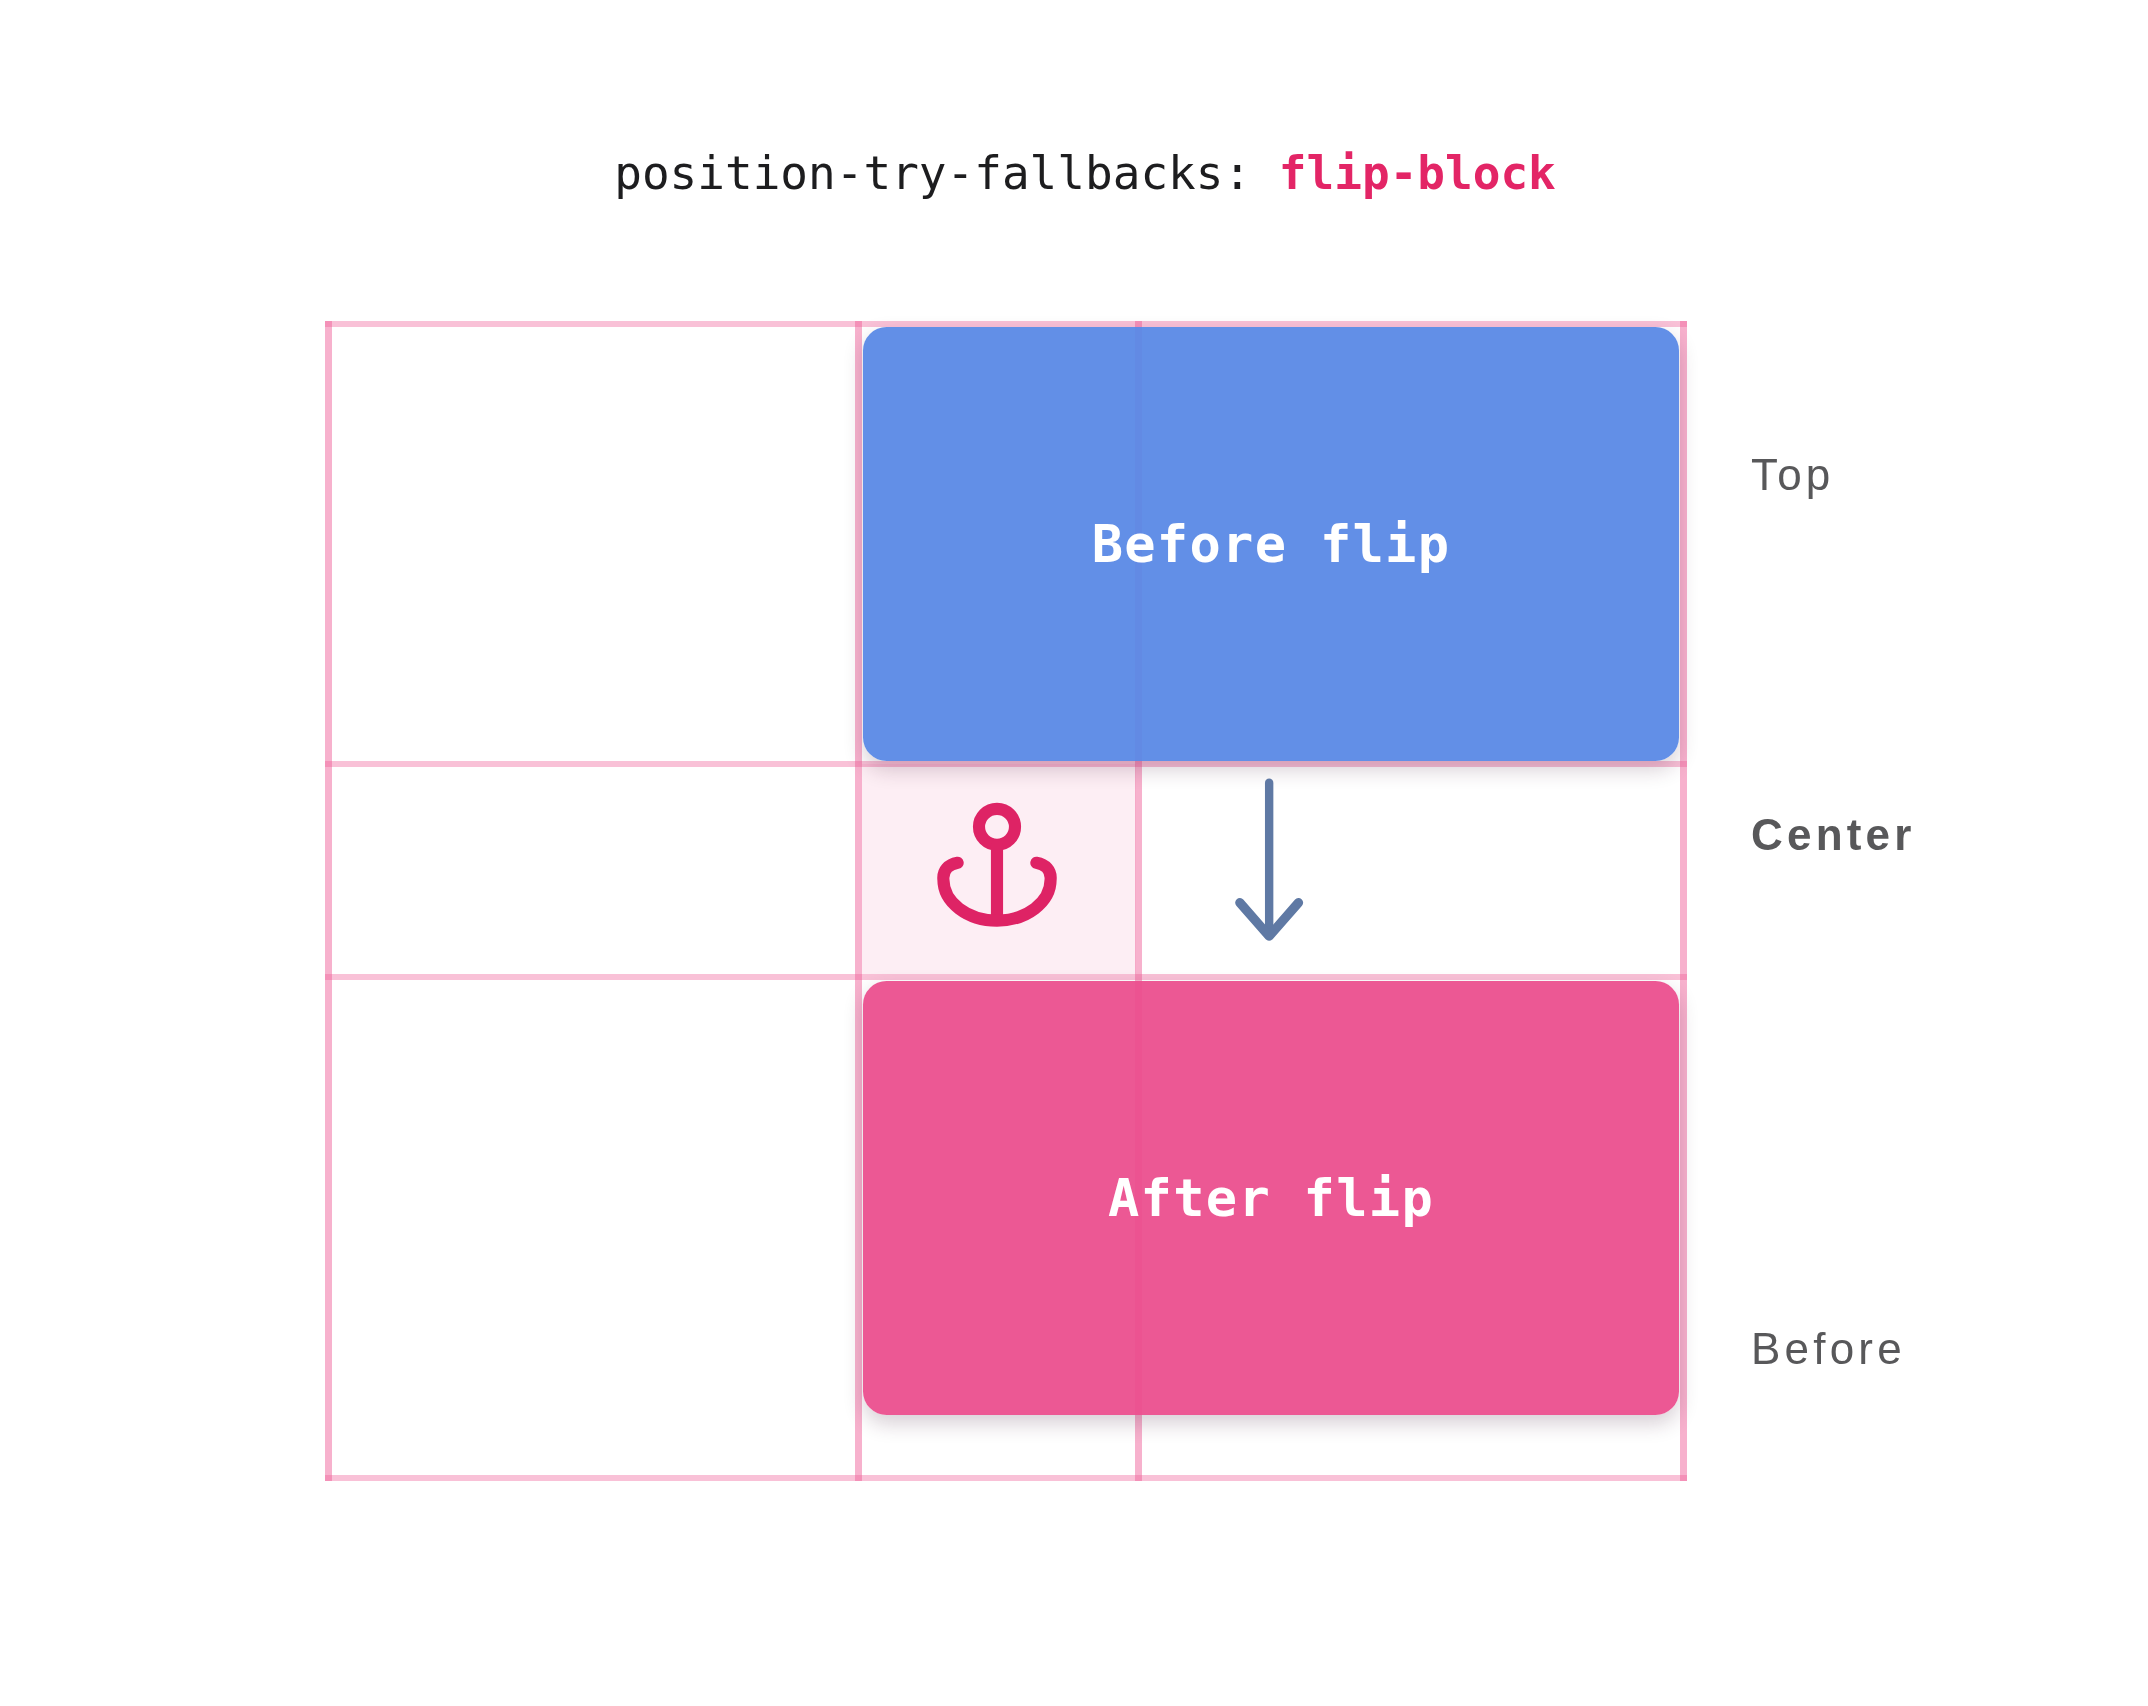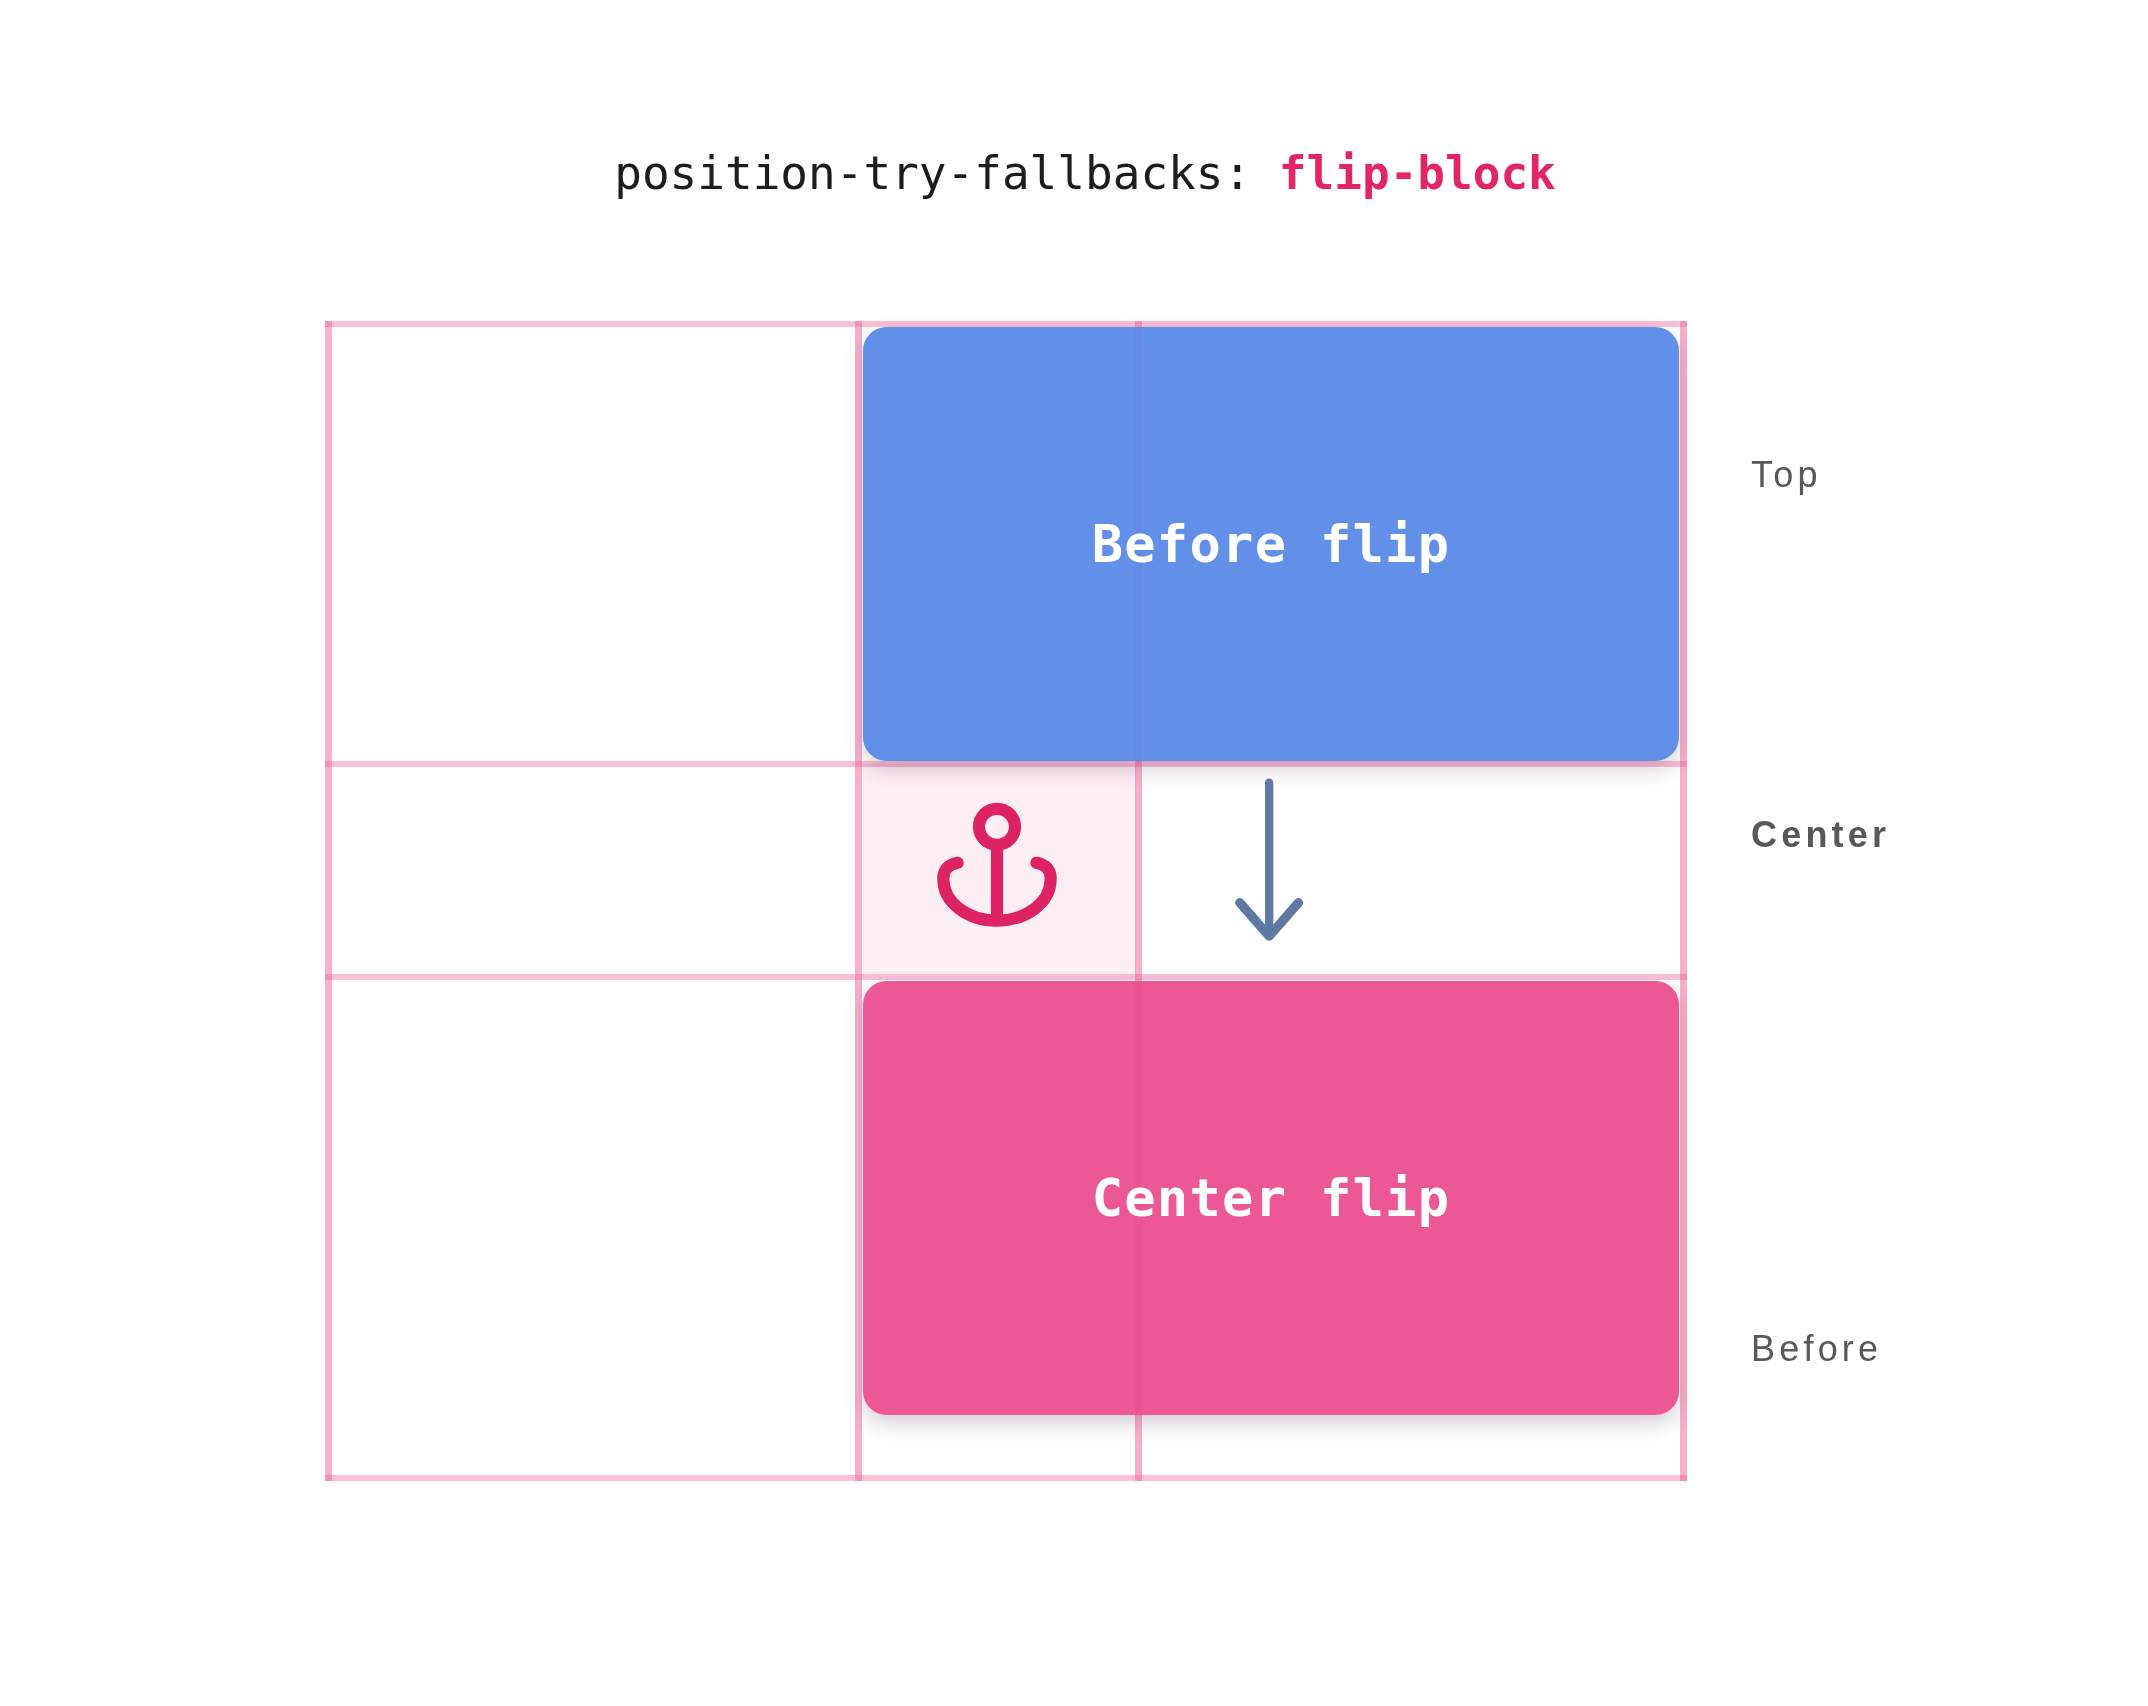--- a/index.html
+++ b/index.html
@@ -55,21 +55,21 @@
   .tip.before{top:327px;background:rgba(86,135,229,0.93);}
   .tip.after{top:981px;background:rgba(235,75,140,0.93);}
 
   
   .anchor-svg{position:absolute;left:930px;top:795px;width:134px;height:134px;}
   .arrow-svg{position:absolute;left:1218px;top:775px;width:104px;height:173px;}
 
   
   .row-label{
     position:absolute;left:1751px;
-    font-size:36px;line-height:52px;letter-spacing:4.2px;
+    font-size:44px;line-height:52px;letter-spacing:4.2px;
     color:var(--label-gray,#58585a);
     white-space:nowrap;
     text-align:right;
   }
   .row-label.top{top:449px;}
   .row-label.center{top:809px;font-weight:bold;}
   .row-label.bottom{top:1323px;}
 </style>
 </head>
 <body>
@@ -87,21 +87,21 @@
   <div class="vline v1"></div>
   <div class="vline v2"></div>
   <div class="vline v3"></div>
   <div class="vline v4"></div>
 
   <div class="tip before">
     <span>Before flip</span>
   </div>
 
   <div class="tip after">
-    <span>Center flip</span>
+    <span>After flip</span>
   </div>
 
   <svg class="anchor-svg" viewBox="0 0 160 160" fill="none">
     <circle cx="80" cy="38" r="21.5" stroke="#de2365" stroke-width="14.5"></circle>
     <line x1="80" y1="60" x2="80" y2="146" stroke="#de2365" stroke-width="14.5" stroke-linecap="round"></line>
     <path d="M33 81 C22 83 15 90 16 101 A64 49 0 0 0 144 101 C145 90 138 83 127 81" stroke="#de2365" stroke-width="14.5" stroke-linecap="round" stroke-linejoin="round"></path>
   </svg>
 
   <svg class="arrow-svg" viewBox="0 0 124 206" fill="none">
     <line x1="61" y1="9" x2="61" y2="183" stroke="#5f79a4" stroke-width="10" stroke-linecap="round"></line>

